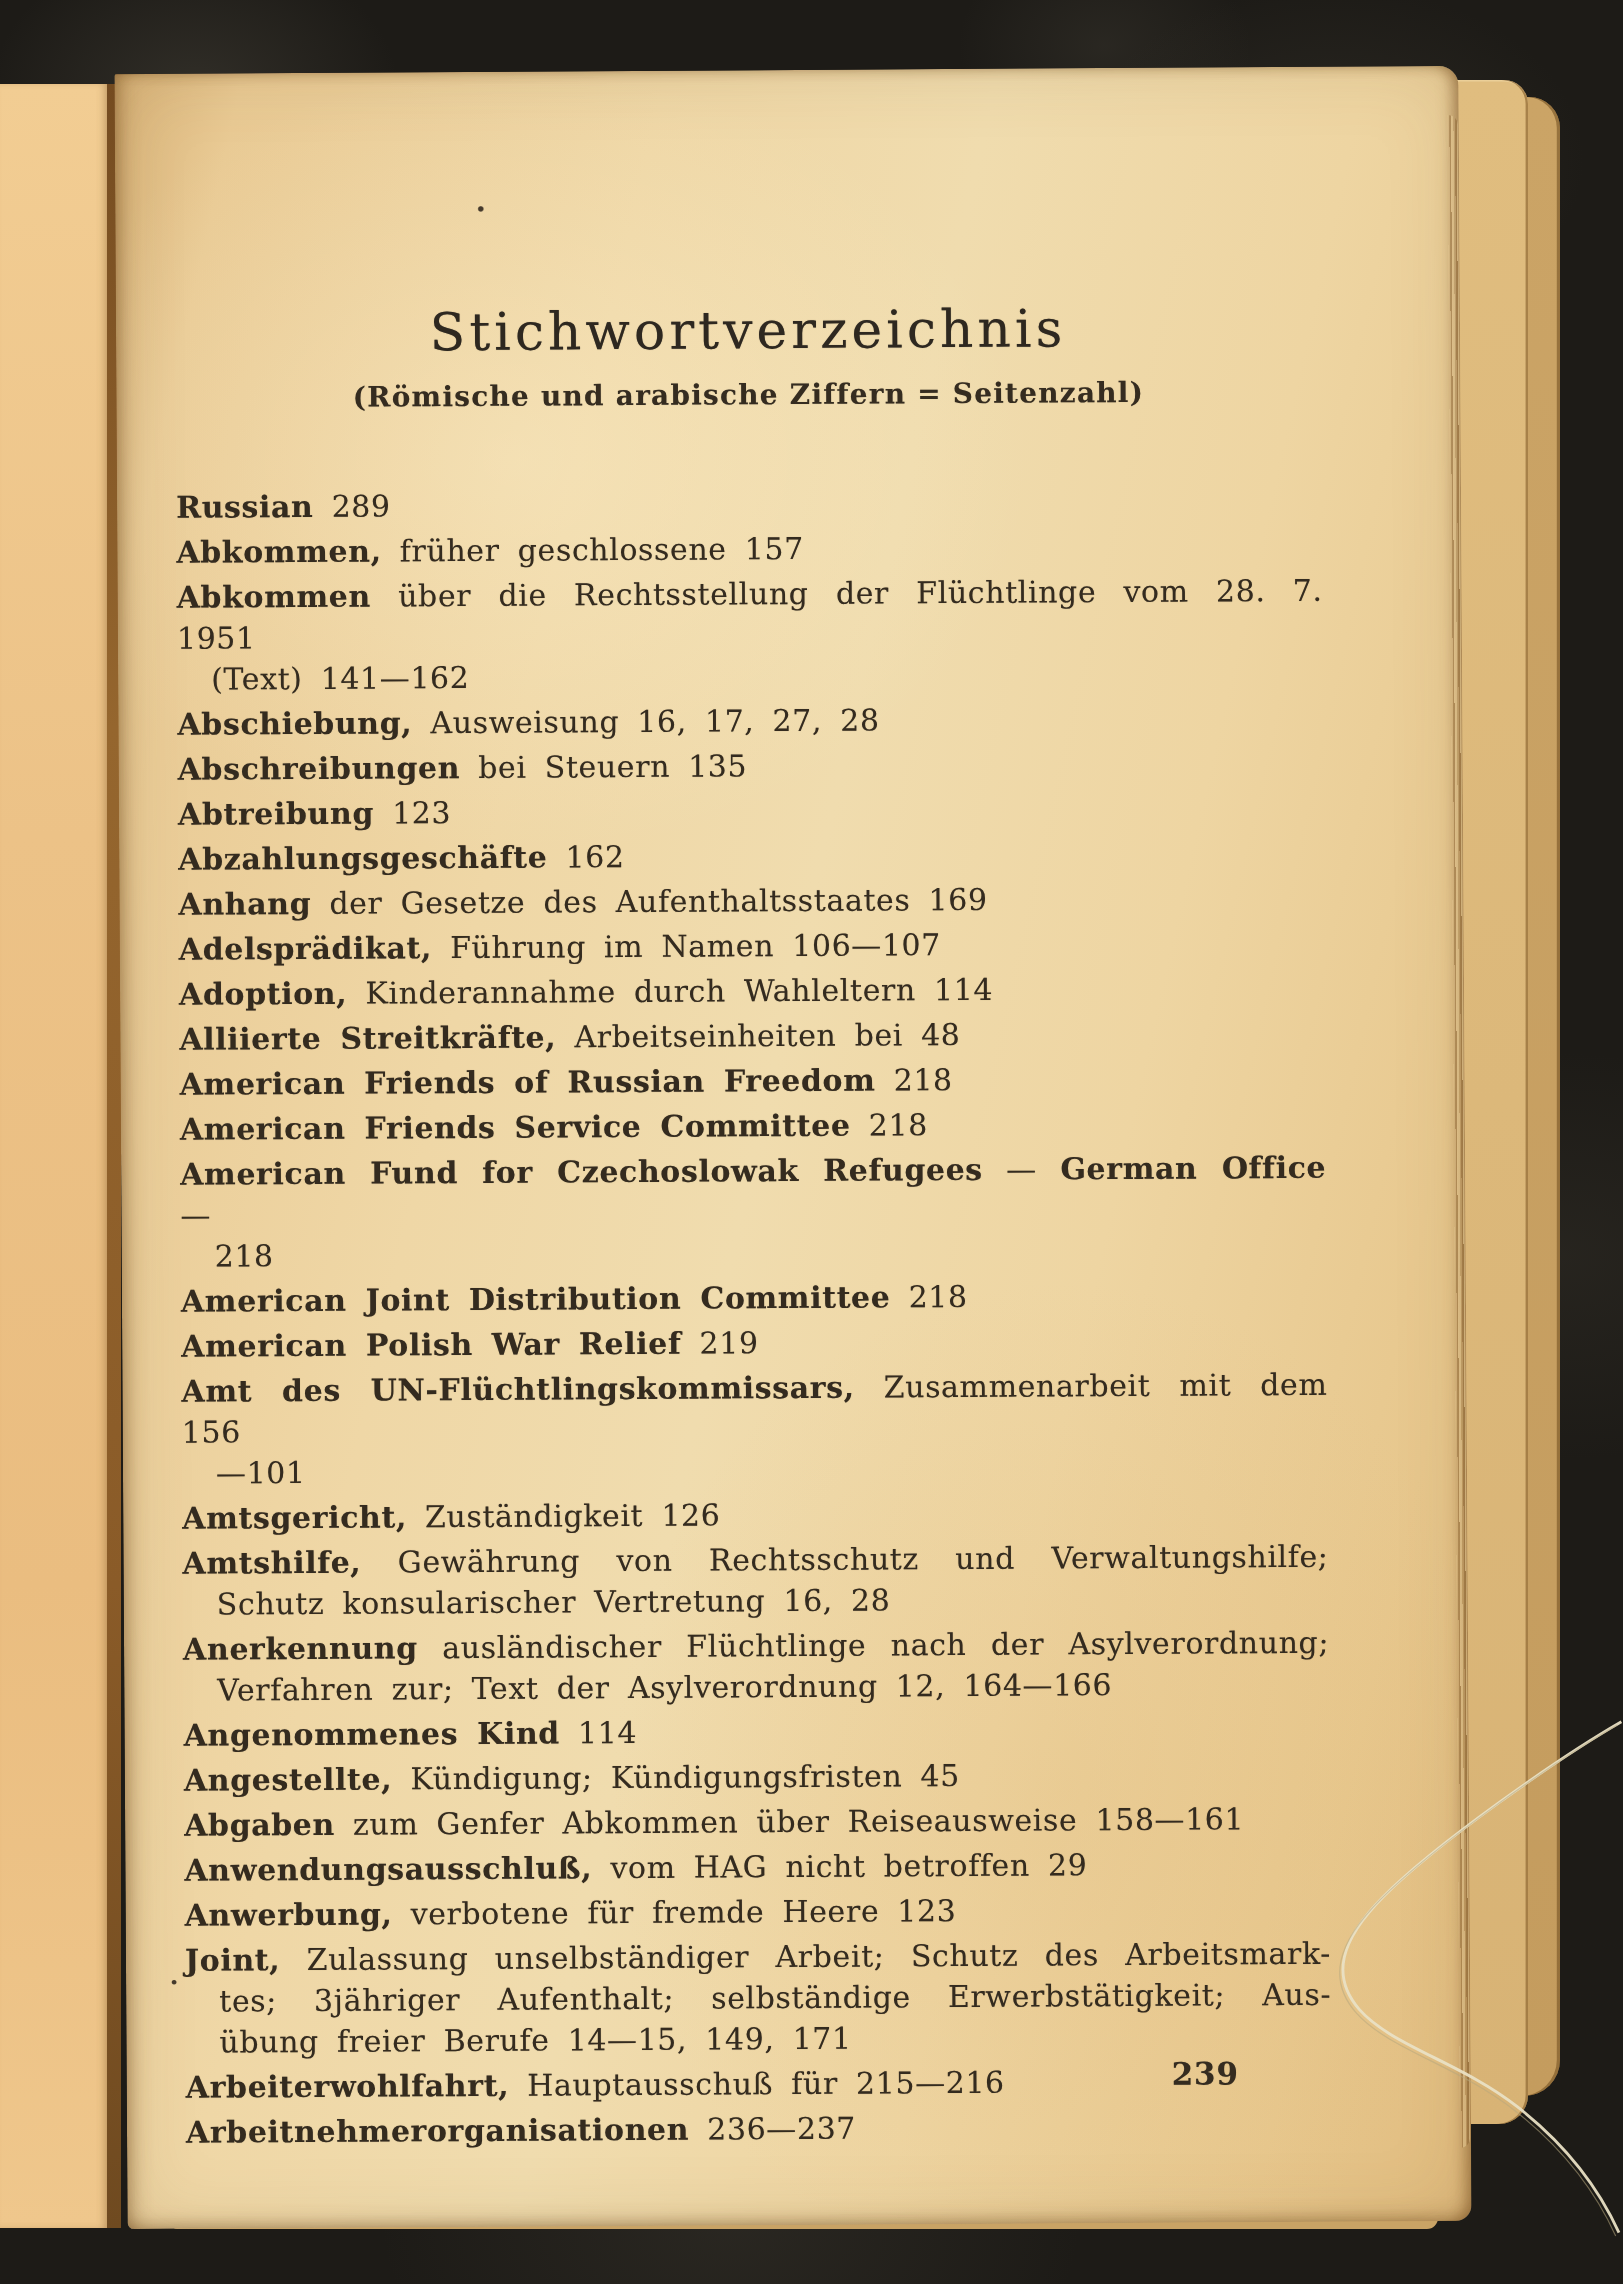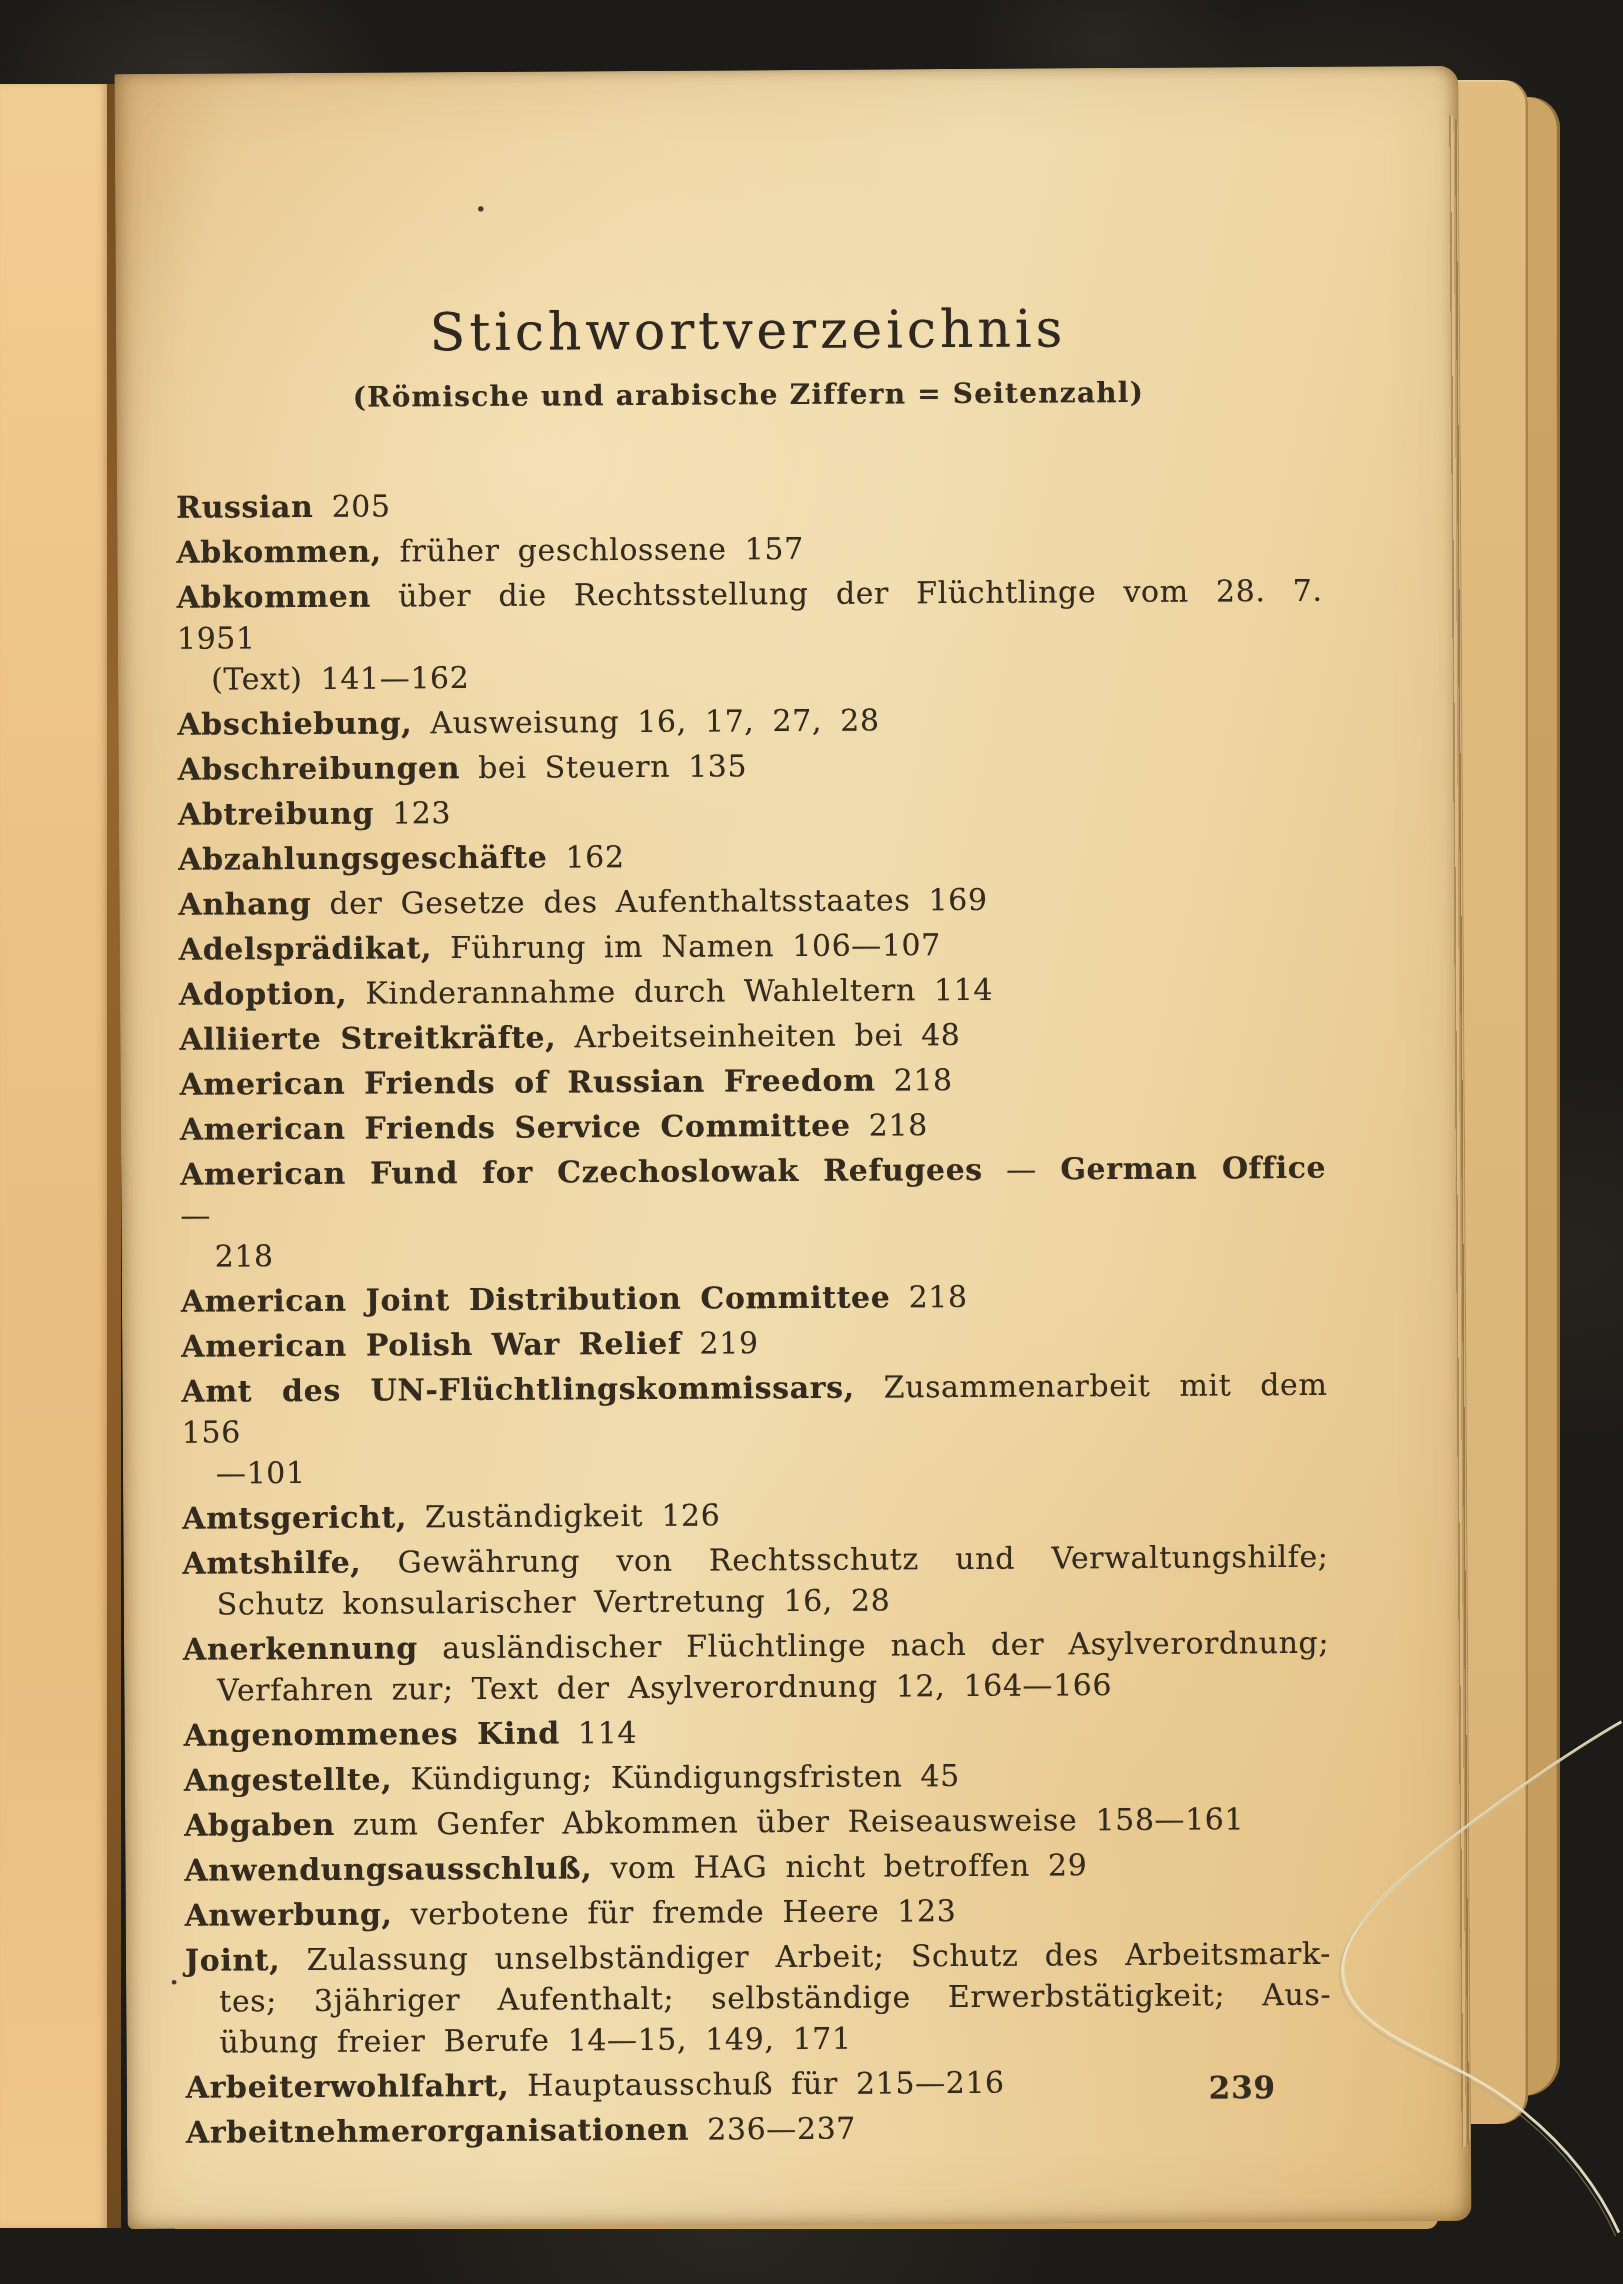--- a/index.html
+++ b/index.html
@@ -92,24 +92,23 @@
     text-shadow:0 0 0.8px rgba(53,44,32,.38);
   }
   .line{line-height:41px;}
   .line.entry{margin-top:4px;}
   .line.entry:first-child{margin-top:0;}
   .line.indent{margin-top:0;padding-left:34px;}
   .line.just{text-align:justify;text-align-last:justify;text-justify:inter-word;}
   .b{font-weight:bold;}
   .r{font-weight:normal;}
   .pagenum{
-    position:absolute;left:1082px;top:1988px;
+    position:absolute;left:1045px;top:1988px;
     font-size:31px;font-weight:bold;letter-spacing:0.8px;color:#352c20;
     text-shadow:0 0 0.8px rgba(53,44,32,.4);
-    margin-top:14px;
   }
   .speck{position:absolute;border-radius:50%;background:radial-gradient(circle,#453a2c 0 45%,rgba(69,58,44,0) 75%);}
   .speck.s1{left:362px;top:134px;width:6.5px;height:5.7px;}
   .speck.s2{left:45px;top:1906px;width:5.7px;height:4.9px;}
   .thread{position:absolute;left:1250px;top:1608px;width:373px;height:676px;pointer-events:none;}
 </style>
 </head>
 <body>
 
 <div class="scan-bg"></div>
@@ -123,21 +122,21 @@
 
 <div class="page">
   <div class="edge-lines"></div>
   <span class="speck s1"></span>
   <span class="speck s2"></span>
 
   <div class="content">
     <div class="title">Stichwortverzeichnis</div>
     <div class="subtitle">(Römische und arabische Ziffern = Seitenzahl)</div>
     <div class="index">
-        <div class="line entry"><span class="b">Russian</span><span class="r"> 205</span></div>
+        <div class="line entry"><span class="b">Russian</span><span class="r"> 289</span></div>
         <div class="line entry"><span class="b">Abkommen,</span><span class="r"> früher geschlossene 157</span></div>
         <div class="line entry just"><span class="b">Abkommen</span><span class="r"> über die Rechtsstellung der Flüchtlinge vom 28. 7. 1951</span></div>
         <div class="line indent"><span class="r">(Text) 141—162</span></div>
         <div class="line entry"><span class="b">Abschiebung,</span><span class="r"> Ausweisung 16, 17, 27, 28</span></div>
         <div class="line entry"><span class="b">Abschreibungen</span><span class="r"> bei Steuern 135</span></div>
         <div class="line entry"><span class="b">Abtreibung</span><span class="r"> 123</span></div>
         <div class="line entry"><span class="b">Abzahlungsgeschäfte</span><span class="r"> 162</span></div>
         <div class="line entry"><span class="b">Anhang</span><span class="r"> der Gesetze des Aufenthaltsstaates 169</span></div>
         <div class="line entry"><span class="b">Adelsprädikat,</span><span class="r"> Führung im Namen 106—107</span></div>
         <div class="line entry"><span class="b">Adoption,</span><span class="r"> Kinderannahme durch Wahleltern 114</span></div>

